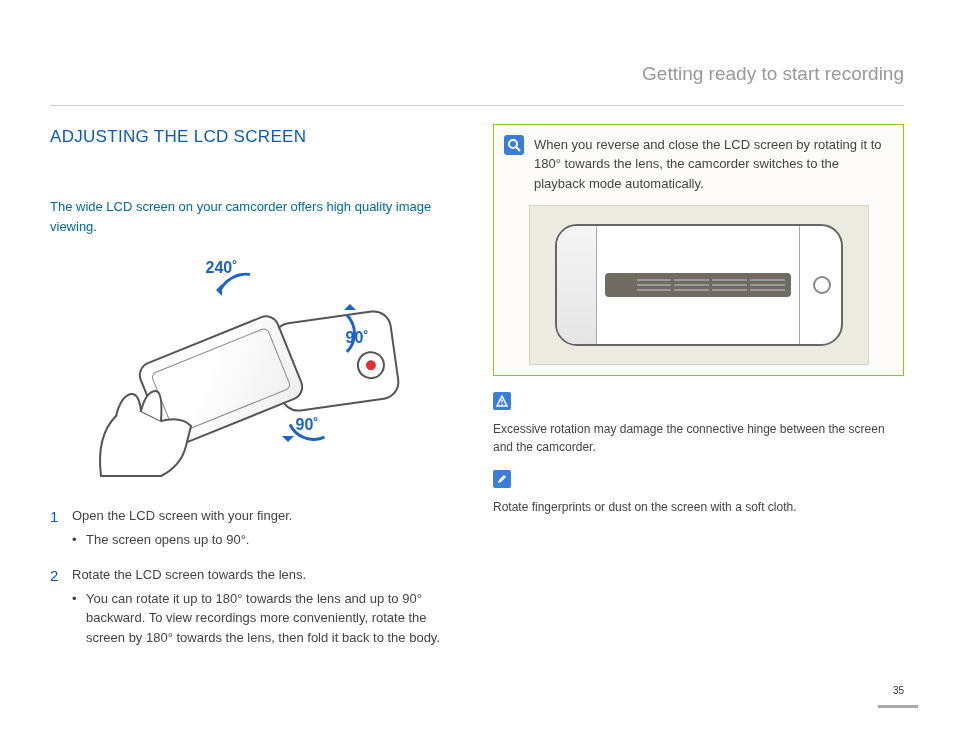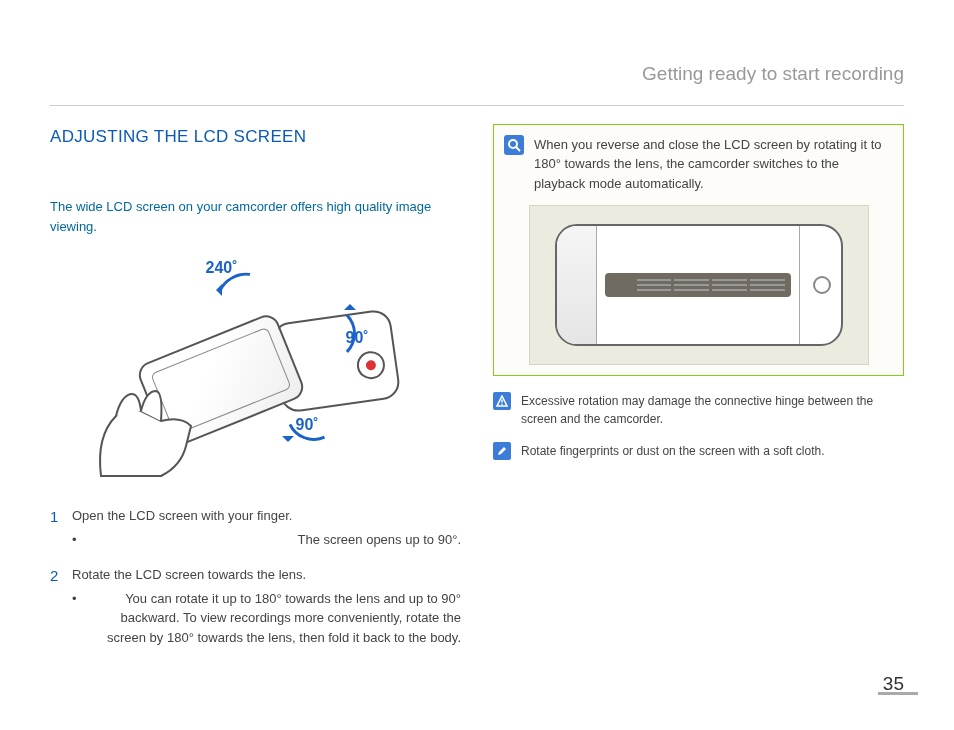--- a/index.html
+++ b/index.html
@@ -70,21 +70,20 @@
   color: #0b5ab8;
   font-size: 15px;
 }
 .bullets {
   list-style: none;
   margin-top: 4px;
 }
 .bullets li {
   position: relative;
   padding-left: 14px;
-  text-align: right;
 }
 .bullets li::before {
   content: "•";
   position: absolute;
   left: 0;
   top: 0;
 }
 .info-box {
   border: 1px solid #84cc16;
   padding: 10px;
@@ -117,39 +116,40 @@
   background: #ecebe0;
   border: 1px solid #d6d4c5;
   position: relative;
 }
 .note-row {
   display: flex;
   gap: 10px;
   align-items: flex-start;
   margin-bottom: 14px;
   font-size: 12px;
+  flex-direction: column;
 }
 .note-icon {
   width: 18px;
   height: 18px;
   flex: 0 0 18px;
   border-radius: 2px;
   display: flex;
   align-items: center;
   justify-content: center;
   color: #fff;
   font-size: 12px;
 }
 .icon-warning { background: #3b7dd8; }
 .icon-pencil { background: #3b7dd8; }
 .page-number {
   position: absolute;
   right: 50px;
   bottom: 32px;
-  font-size: 19px;
+  font-size: 10px;
   color: #333;
 }
 .page-number::after {
   content: "";
   position: absolute;
   right: -14px;
   top: 22px;
   width: 40px;
   height: 3px;
   background: #aaa;

